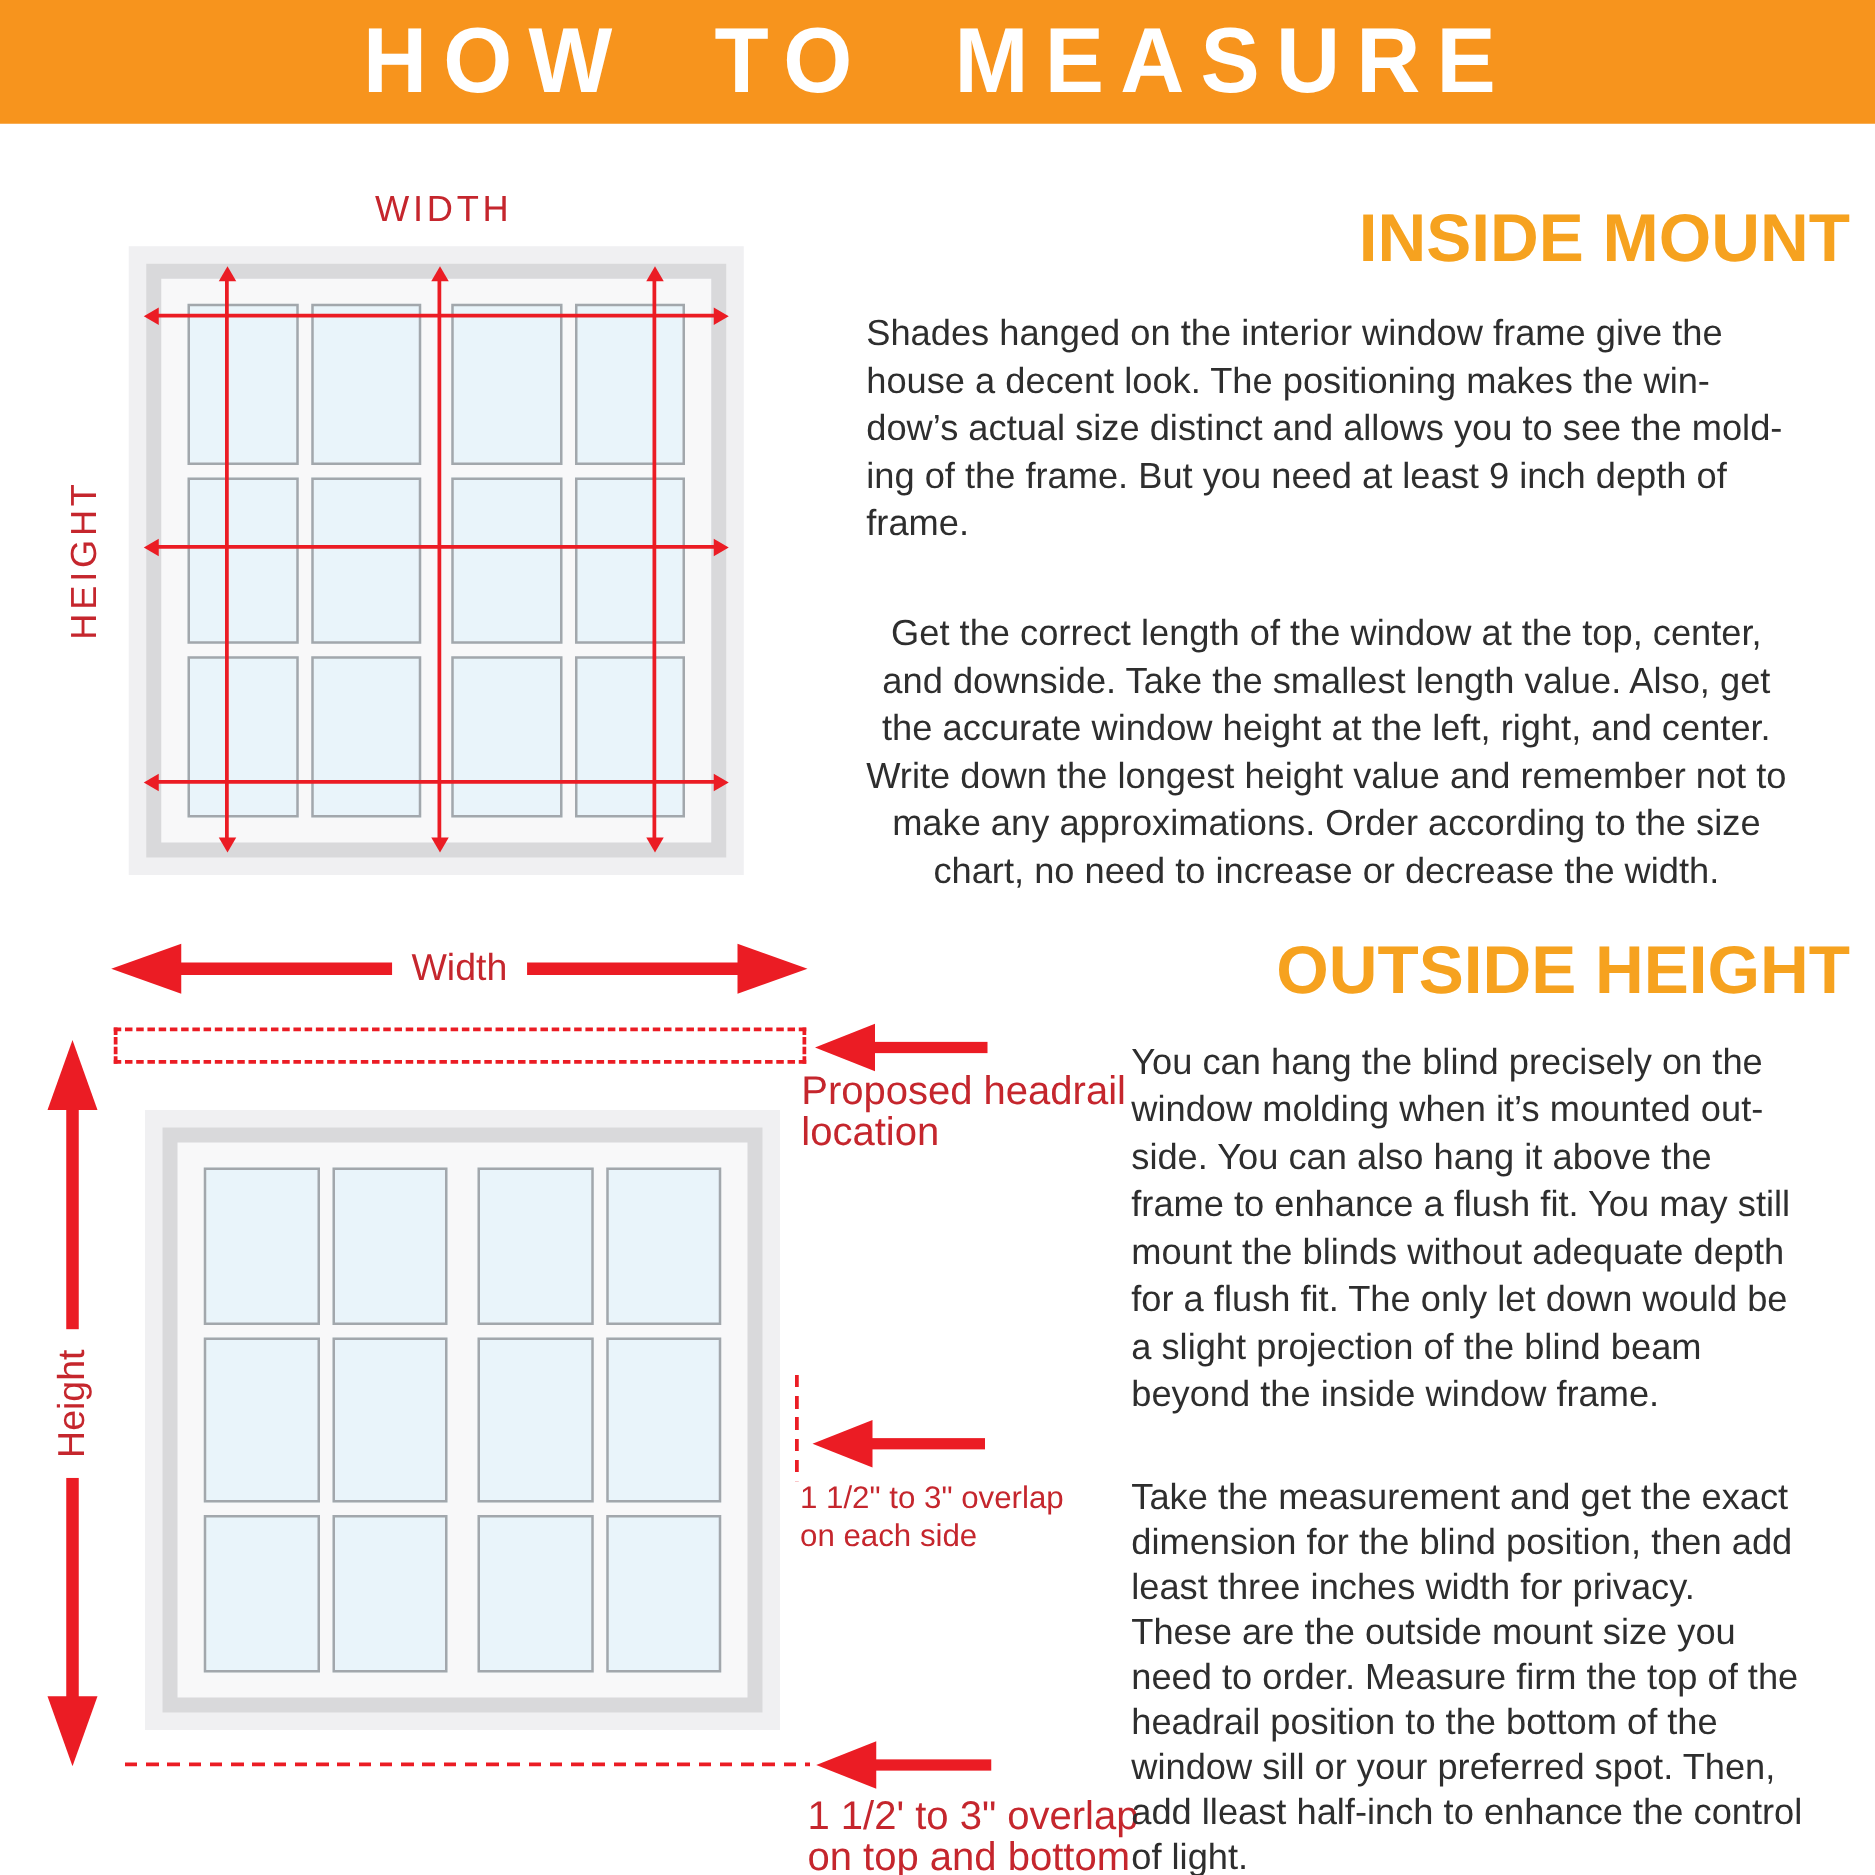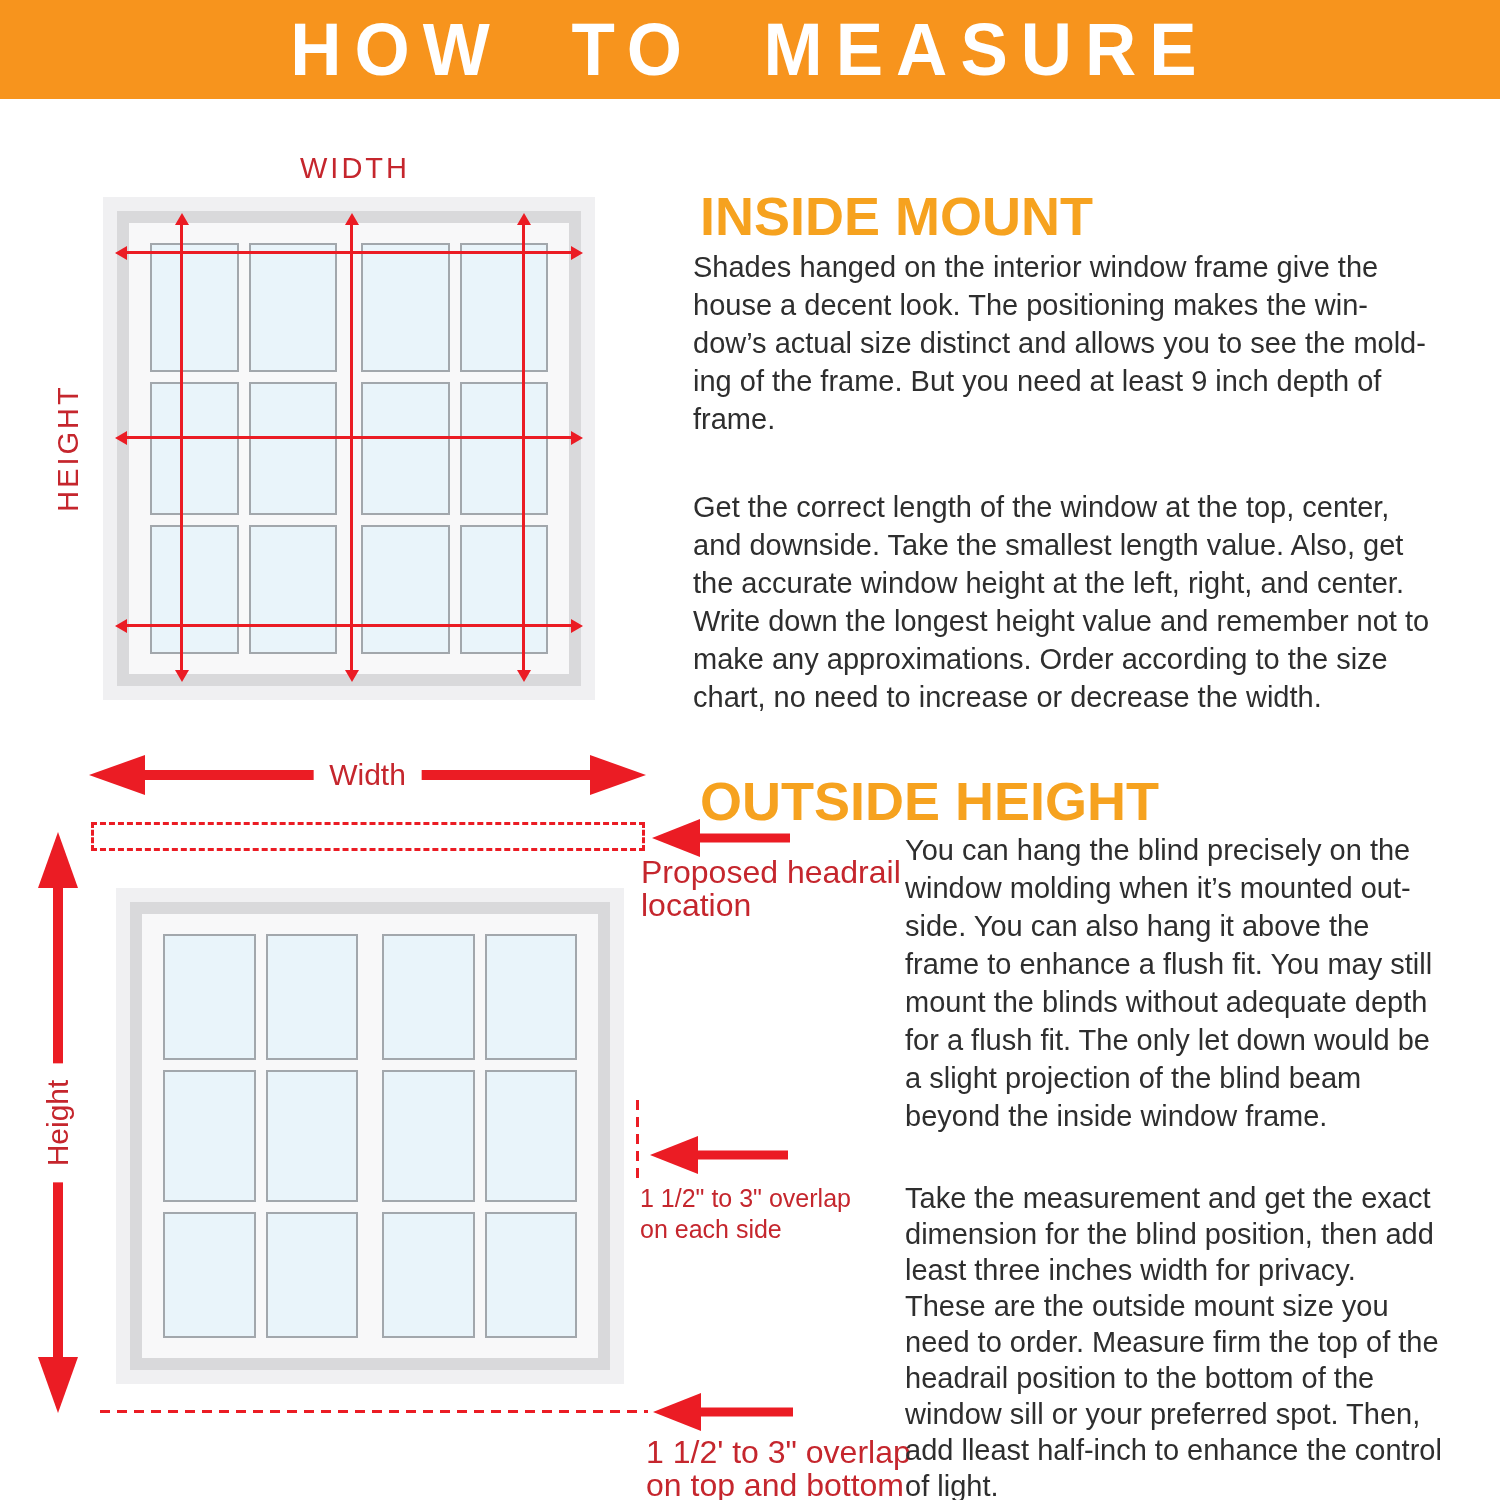--- a/index.html
+++ b/index.html
@@ -95,22 +95,22 @@
   .dash-rect { position:absolute; border:3px dashed var(--arrow-red); box-sizing:border-box; }
 
   
   .diag-caps-label { position:absolute; color:var(--label-red); font-size:29px; letter-spacing:3px; white-space:pre; }
   .diag-caps-label.centered { text-align:center; }
   .rot-anchor { transform:translate(-50%,-50%) rotate(-90deg); }
   .red-note { position:absolute; color:var(--label-red); font-size:32px; line-height:33px; white-space:pre; }
 
   
   .mount-heading {
-    position:absolute; width:780px; text-align:left;
-    color:var(--heading-orange); font-size:54px; font-weight:bold; letter-spacing:0px; white-space:pre;margin-top:25px;
+    position:absolute; width:780px; text-align:right;
+    color:var(--heading-orange); font-size:54px; font-weight:bold; letter-spacing:0px; white-space:pre;
   }
   .para {
     position:absolute; color:var(--text-dark); font-size:29px; line-height:38px; white-space:pre;
   }
   .para.tight { line-height:36px; }
 </style>
 </head>
 <body>
 
 <div class="page">
@@ -213,21 +213,21 @@
 on top and bottom</div>
   </div>
 
   <div>
     <div class="mount-heading" style="left:700px; top:160px;">INSIDE MOUNT</div>
     <div class="para" style="left:693px; top:248px;">Shades hanged on the interior window frame give the
 house a decent look. The positioning makes the win-
 dow’s actual size distinct and allows you to see the mold-
 ing of the frame. But you need at least 9 inch depth of
 frame.</div>
-    <div class="para" style="left:693px; top:488px;">Get the correct length of the window at the top, center,
+    <div class="para" style="left:693px; top:488px;text-align:center;">Get the correct length of the window at the top, center,
 and downside. Take the smallest length value. Also, get
 the accurate window height at the left, right, and center.
 Write down the longest height value and remember not to
 make any approximations. Order according to the size
 chart, no need to increase or decrease the width.</div>
   </div>
 
   <div>
     <div class="mount-heading" style="left:700px; top:745px;">OUTSIDE HEIGHT</div>
     <div class="para" style="left:905px; top:831px;">You can hang the blind precisely on the

